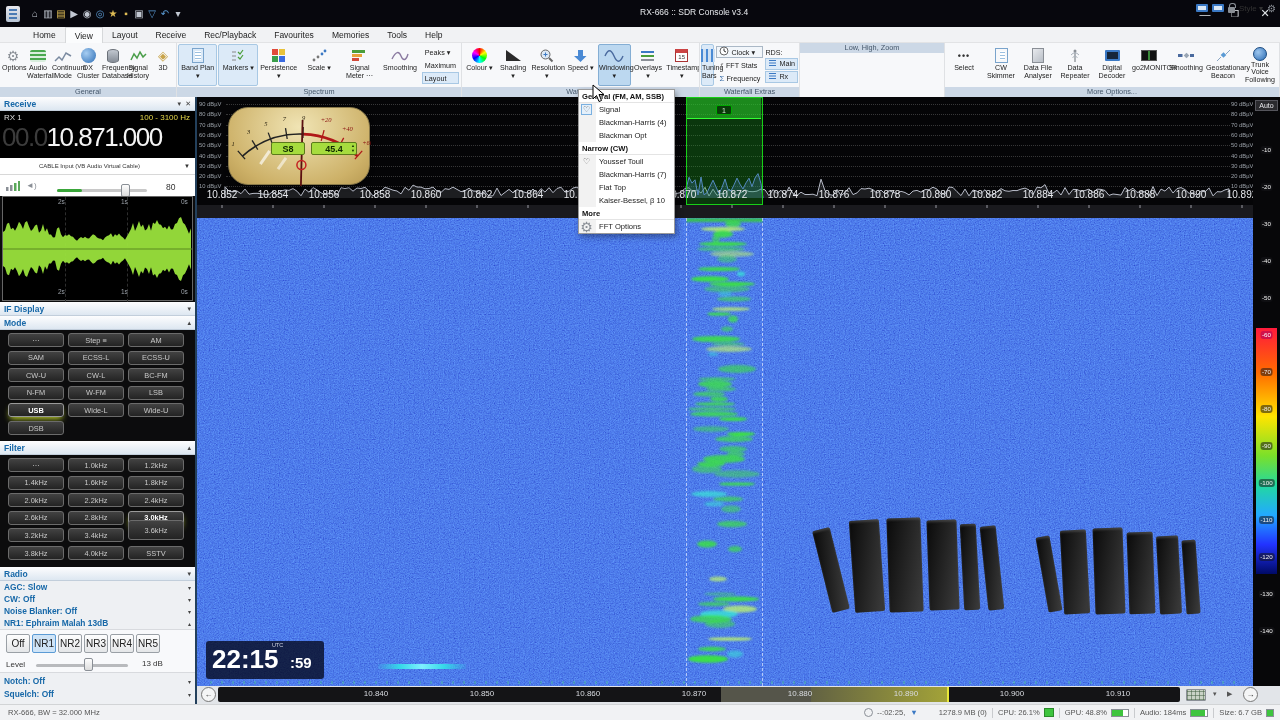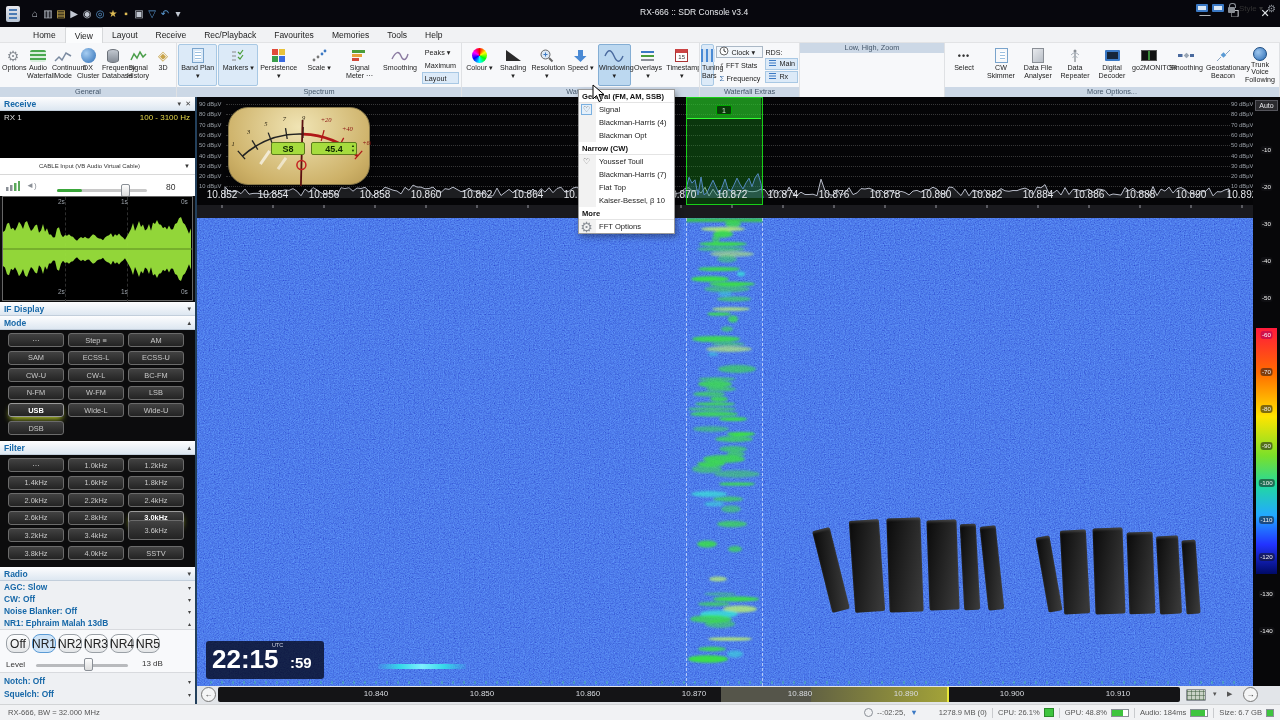--- a/index.html
+++ b/index.html
@@ -40,21 +40,21 @@
   .rdswrap{display:flex;flex-direction:column;justify-content:center;gap:1px}
   
   #leftpanel{position:absolute;left:0;top:97px;width:197px;height:607px;background:#0c0c0d;border-right:2px solid #23405c}
   .phead{position:absolute;left:0;width:195px;height:14px;background:linear-gradient(#fdfdfe,#dde7f1);border-bottom:1px solid #c2cedb;color:#1768a8;font-weight:bold;font-size:8.5px;display:flex;align-items:center;padding:0 4px;gap:4px}
   .phead .sp{flex:1}
   .phead .car{color:#444;font-size:7px;font-weight:normal}
   .dbtn{position:absolute;background:linear-gradient(#424242,#232323);border:1px solid #6b6b6b;border-radius:3px;color:#c9c9c9;font-size:7.4px;display:flex;align-items:center;justify-content:center;white-space:nowrap}
   .dbtn.sel{color:#fff;font-weight:bold;border-color:#9a9a9a;box-shadow:0 4px 6px -2px rgba(195,215,45,.95)}
   .radrow{position:absolute;left:0;width:195px;height:12px;display:flex;align-items:center;padding:0 4px;color:#1768a8;font-weight:bold;font-size:8.4px}
   .radrow .car{margin-left:auto;color:#444;font-size:6px;font-weight:normal}
-  .lbtn{position:absolute;background:linear-gradient(#fefefe,#e4e6e8);border:1px solid #9aa0a6;border-radius:8px;font-size:12px;color:#222;display:flex;align-items:center;justify-content:center}
+  .lbtn{position:absolute;background:linear-gradient(#fefefe,#e4e6e8);border:1px solid #9aa0a6;border-radius:2px;font-size:10px;color:#222;display:flex;align-items:center;justify-content:center}
   .lbtn.sel{background:#cfe4f7;border-color:#5b9bd5}
   
   .dbl{position:absolute;font-size:5.8px;color:#9aa0a8;transform:translateY(-50%);white-space:nowrap}
   .grid{position:absolute;left:226px;width:1004px;height:0;border-top:1px dotted rgba(255,255,255,.20)}
   .fl{position:absolute;top:189px;font-size:10px;color:#e6e8ec;transform:translateX(-50%)}
   .ftick{position:absolute;top:205px;width:1px;height:3px;background:#9a9aa2;transform:translateX(-50%)}
   .cbl{position:absolute;left:50%;transform:translate(-50%,-50%);font-size:6.2px;color:#f0f0f0;background:rgba(22,22,26,.55);border-radius:3px;padding:0 2px;line-height:8px}
   .cbl.hot{background:#d1114a;color:#fff}
   .nvl{position:absolute;top:2px;font-size:8px;color:#d8dbe0;transform:translateX(-50%)}
   .smlab{font-size:6.5px;font-family:"Liberation Serif",serif;font-style:italic}
@@ -422,20 +422,21 @@
   <div id="leftpanel">
     <div class="phead" style="top:0">
       <span>Receive</span>
       <span class="sp"></span>
       <span class="car">▾</span>
       <span class="car">✕</span>
     </div>
     <div class="abs" style="left:0;top:14px;width:195px;height:47px;background:#000">
       <span class="abs" style="left:4px;top:2px;font-size:8px;color:#ddd">RX 1</span>
       <span class="abs" style="right:5px;top:2px;font-size:8px;color:#e6d84a">100 - 3100 Hz</span>
+      <div class="abs" style="left:2px;top:11px;font-family:'DejaVu Sans Mono',monospace;font-size:26px;letter-spacing:-1.5px;white-space:nowrap"><span style="color:#3c3c3c">00.0</span><span style="color:#f4f4f4">10.871.000</span></div>
     </div>
     <div class="abs" style="left:0;top:61px;width:195px;height:17px;background:#fff;border-bottom:1px solid #d8d8d8">
       <div class="abs" style="left:0;right:16px;top:5px;text-align:center;font-size:6px;color:#333">CABLE Input (VB Audio Virtual Cable)</div>
       <span class="abs" style="right:5px;top:5px;font-size:6px;color:#333">▼</span>
     </div>
     <div class="abs" style="left:0;top:78px;width:195px;height:21px;background:#fff">
       <svg class="abs" style="left:6px;top:5px" width="14" height="11">
           <rect x="0" y="7" width="2.5" height="4" fill="#8a8f96"></rect>
           <rect x="4" y="5" width="2.5" height="6" fill="#8a8f96"></rect>
           <rect x="8" y="3" width="2.5" height="8" fill="#5aa85a"></rect>

